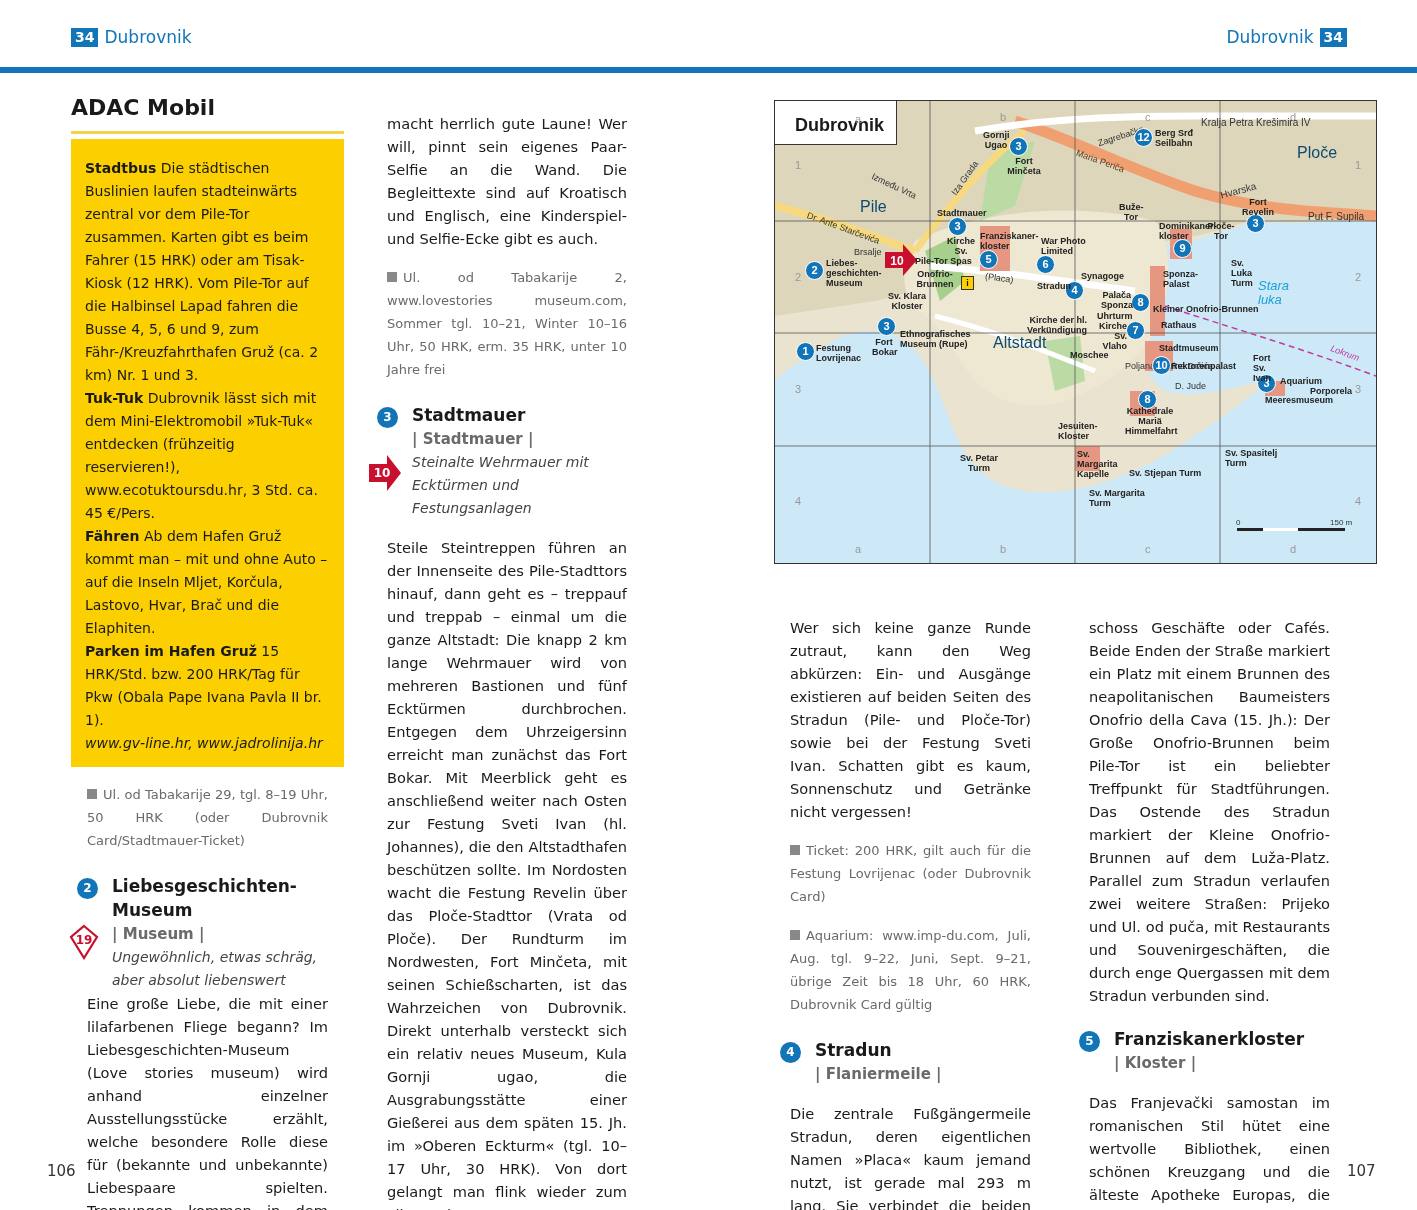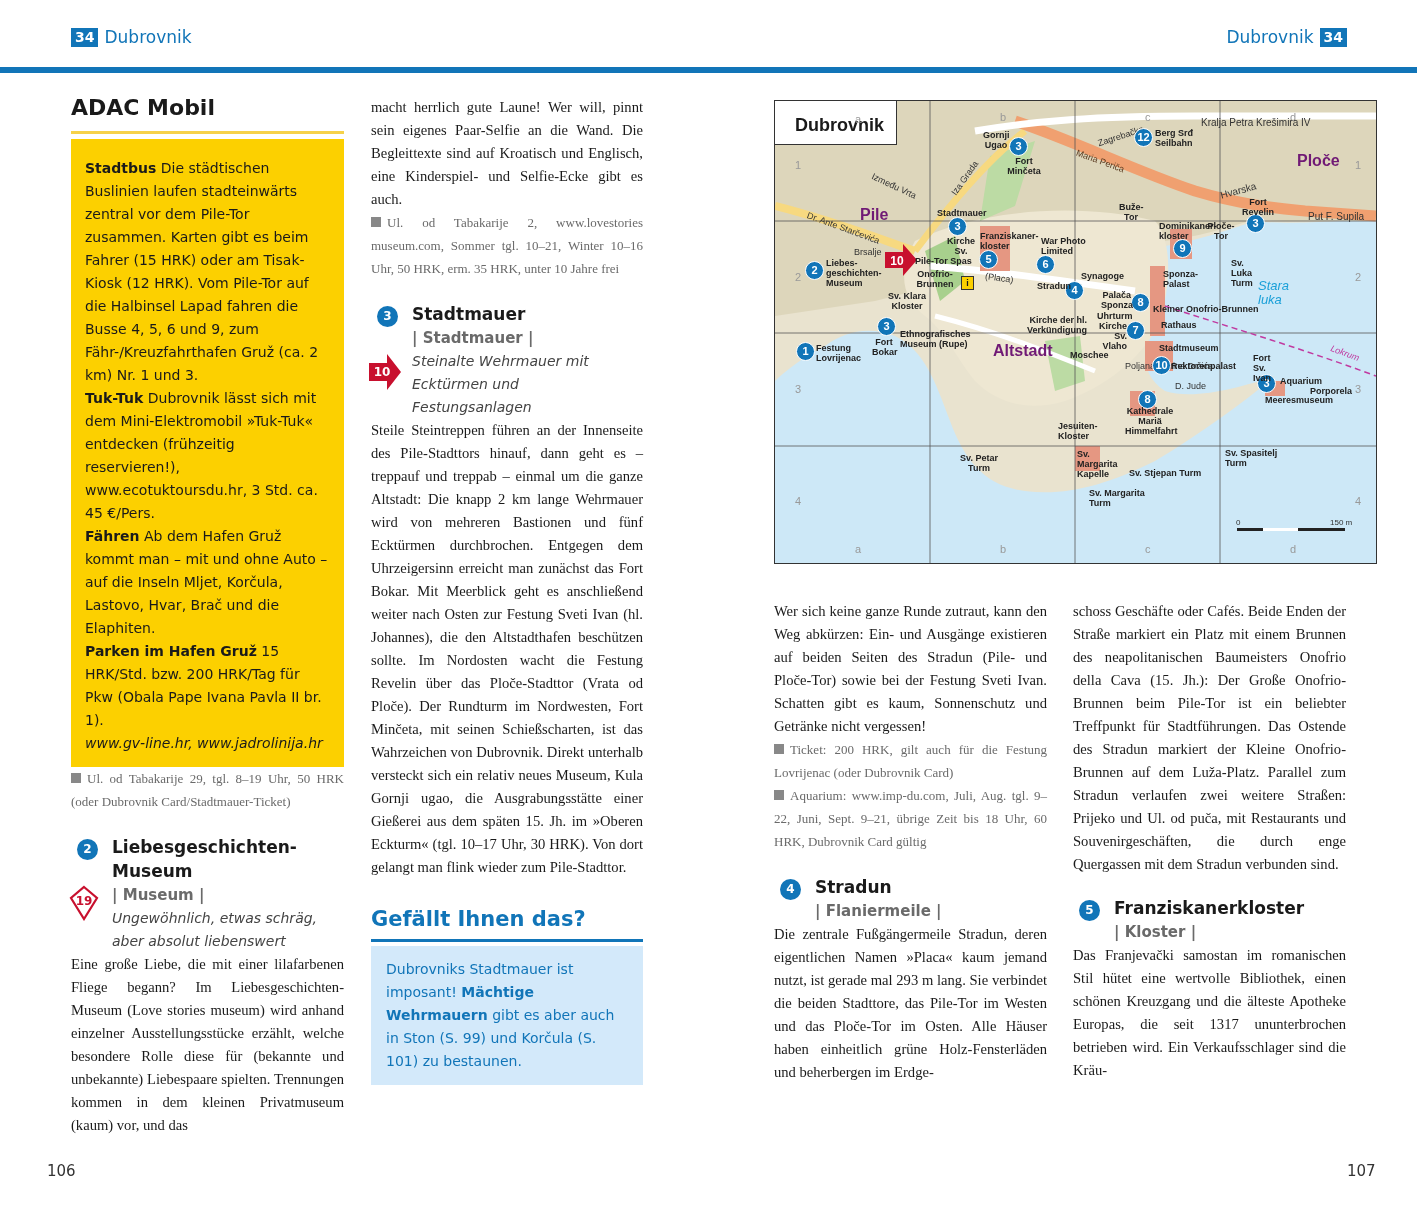--- a/index.html
+++ b/index.html
@@ -3,21 +3,21 @@
 <meta charset="utf-8">
 <style>
   html,body{margin:0;padding:0;background:#fff;}
   body{width:1417px;height:1210px;position:relative;overflow:hidden;font-family:"DejaVu Sans",sans-serif;color:#1a1a1a;}
   .hdr{position:absolute;top:27px;font-size:17px;color:#1175b8;display:flex;align-items:center;gap:6px;}
   .hdr-left{left:71px;}
   .hdr-right{right:70px;}
   .chip{background:#1175b8;color:#fff;font-weight:bold;font-size:14px;padding:1px 4px;line-height:17px;}
   .rule{position:absolute;left:0;top:67px;width:1417px;height:6px;background:#1175b8;}
   .col{position:absolute;font-size:14.6px;line-height:23px;}
-  .col p{margin:0;text-align:justify;font-family:Liberation Serif, serif;}
+  .col p{margin:16px;text-align:justify;}
   .c1{left:71px;top:92px;width:273px;}
   .c2{left:371px;top:96px;width:272px;}
   .c3{left:774px;top:600px;width:273px;}
   .c4{left:1073px;top:600px;width:273px;}
   .adac-title{font-size:22px;font-weight:bold;margin:0 0 7px 0;line-height:32px;}
   .adac-rule{height:3px;background:#f6d24a;margin-bottom:5px;}
   .adac-box{background:#fcd000;padding:18px 14px 12px 14px;font-size:14px;line-height:23px;}
   .adac-box b{font-weight:bold;}
   .adac-box i{font-style:italic;}
   .info{font-size:13px;color:#6a6a6a;line-height:23px;margin:0;}
@@ -34,21 +34,21 @@
   .gef-box{background:#d3e9fa;color:#1175b8;padding:12px 15px 12px 15px;font-size:14px;line-height:23px;}
   .gef-box b{font-weight:bold;}
   .pno{position:absolute;top:1162px;font-size:15px;color:#333;}
   .map{position:absolute;left:774px;top:100px;width:601px;height:462px;border:1px solid #333;background:#cde8f7;overflow:hidden;}
   .map svg{display:block;}
   .mlbl{position:absolute;font-family:"Liberation Sans",sans-serif;font-size:9px;font-weight:bold;color:#222;line-height:10px;white-space:nowrap;}
   .mst{position:absolute;font-family:"Liberation Sans",sans-serif;font-size:9px;color:#333;white-space:nowrap;}
   .mgrid{position:absolute;font-family:"Liberation Sans",sans-serif;font-size:11px;color:#999;}
   .mpin{position:absolute;width:17px;height:17px;border-radius:50%;background:#1175b8;color:#fff;font-family:"Liberation Sans",sans-serif;font-size:11px;font-weight:bold;text-align:center;line-height:17px;border:1px solid #fff;}
   .maptitle{position:absolute;left:0;top:0;background:#fff;border-right:1px solid #333;border-bottom:1px solid #333;padding:14px 12px 8px 20px;font-family:"Liberation Sans",sans-serif;font-size:18px;font-weight:bold;}
-  .mbig{position:absolute;font-family:"Liberation Sans",sans-serif;font-weight:bold;font-size:16px;color:#701a75;margin-top:8px;}
+  .mbig{position:absolute;font-family:"Liberation Sans",sans-serif;font-weight:normal;font-size:16px;color:#0c4a6e;}
 </style>
 </head>
 <body>
 
 <div class="hdr hdr-left">
   <span class="chip">34</span>
   <span>Dubrovnik</span>
 </div>
 <div class="hdr hdr-right">
   <span>Dubrovnik</span>

